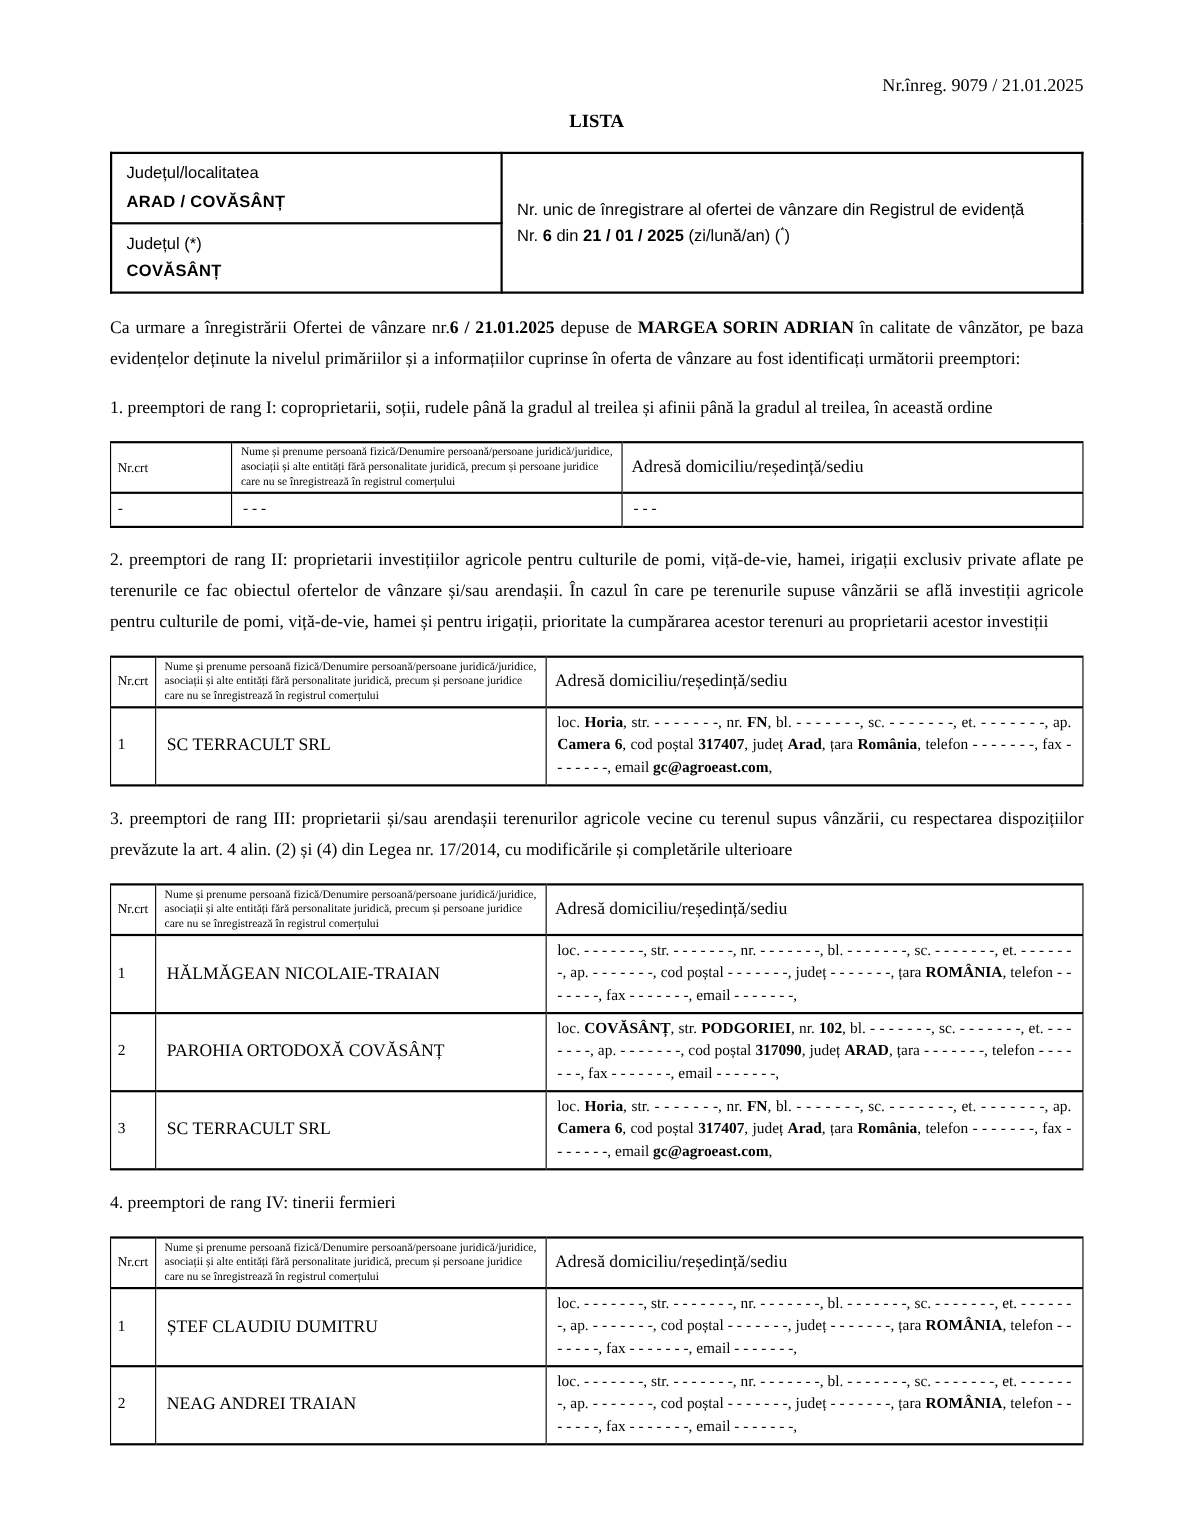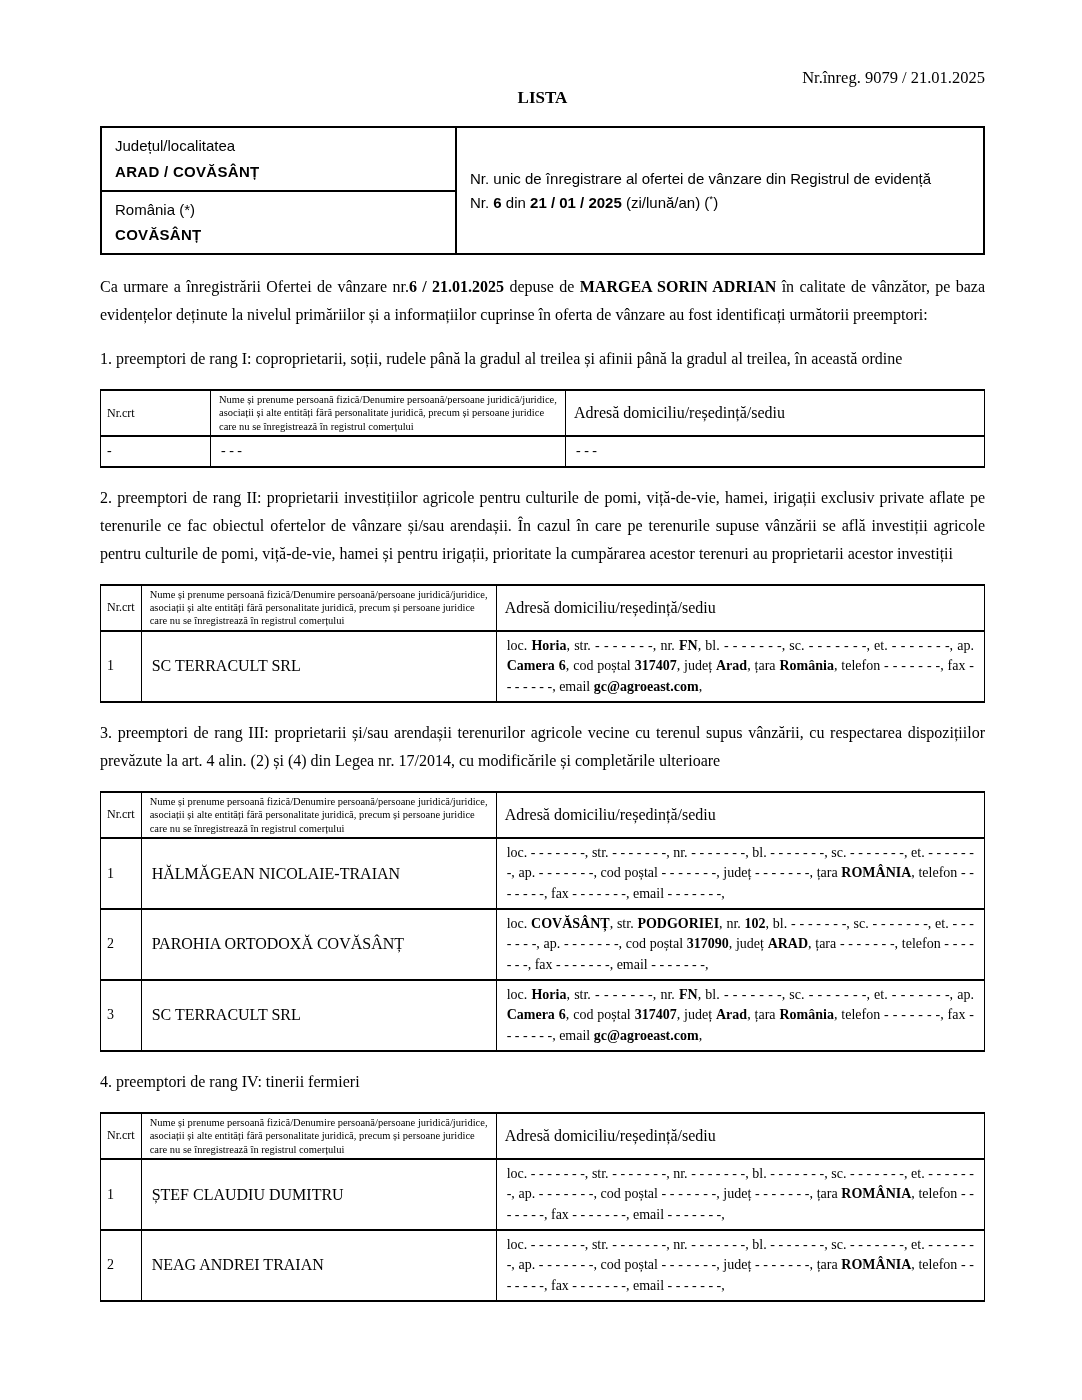--- a/index.html
+++ b/index.html
@@ -9,21 +9,21 @@
     background:#ffffff; color:#000000;
     font-family:"Liberation Serif", serif;
   }
   .page { width:1082px; height:1400px; padding:44px 97px 10px 100px; overflow:hidden; }
   .b { font-weight:bold; }
   sup { font-size:0.65em; }
 
   .annex-line  { text-align:right; font-size:16.5px; }
   .reg-line    { text-align:right; font-size:16.5px; margin-top:24px; }
 
-  .title-main  { text-align:center; font-weight:bold; font-size:17px; margin-top:0; }
+  .title-main  { text-align:center; font-weight:bold; font-size:17px; margin-top:12px; }
   .title-sub   { text-align:center; font-weight:bold; font-size:16.5px; line-height:1.55; margin-top:2px; }
 
   table.info-box {
     border-collapse:collapse; width:100%; margin-top:18px;
     font-family:"Liberation Sans", sans-serif; font-size:15px;
   }
   table.info-box td { border:2px solid #000; padding:7px 13px; vertical-align:middle; }
   table.info-box td.info-left { width:355px; }
   .info-label { line-height:1.45; }
   .info-value { font-weight:bold; line-height:1.45; margin-top:4px; letter-spacing:0.3px; }
@@ -69,21 +69,21 @@
         <div class="info-label">Județul/localitatea</div>
         <div class="info-value"><span class="b">ARAD</span><span> / </span><span class="b">COVĂSÂNȚ</span></div>
       </td>
       <td rowspan="2">
         <div class="reg-text">Nr. unic de înregistrare al ofertei de vânzare din Registrul de evidență</div>
         <div class="reg-number"><span>Nr. </span><span class="b">6</span><span> din </span><span class="b">21 / 01 / 2025</span><span> (zi/lună/an) (</span><sup>*</sup><span>)</span></div>
       </td>
     </tr>
     <tr>
       <td class="info-left">
-        <div class="info-label">România (*)</div>
+        <div class="info-label">Județul (*)</div>
         <div class="info-value">COVĂSÂNȚ</div>
       </td>
     </tr>
   </tbody>
     </table>
 
   <p class="para intro"><span>Ca urmare a înregistrării Ofertei de vânzare nr.</span><span class="b">6 / 21.01.2025</span><span> depuse de </span><span class="b">MARGEA SORIN ADRIAN</span><span> în calitate de vânzător, pe baza evidențelor deținute la nivelul primăriilor și a informațiilor cuprinse în oferta de vânzare au fost identificați următorii preemptori:</span></p>
 
   <p class="para sect sect-first">1. preemptori de rang I: coproprietarii, soții, rudele până la gradul al treilea și afinii până la gradul al treilea, în această ordine</p>
   <table class="ptable">

